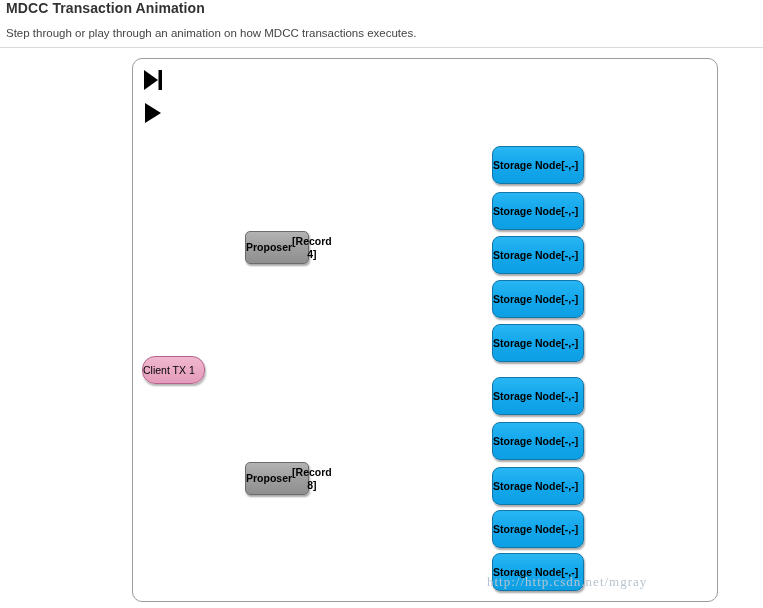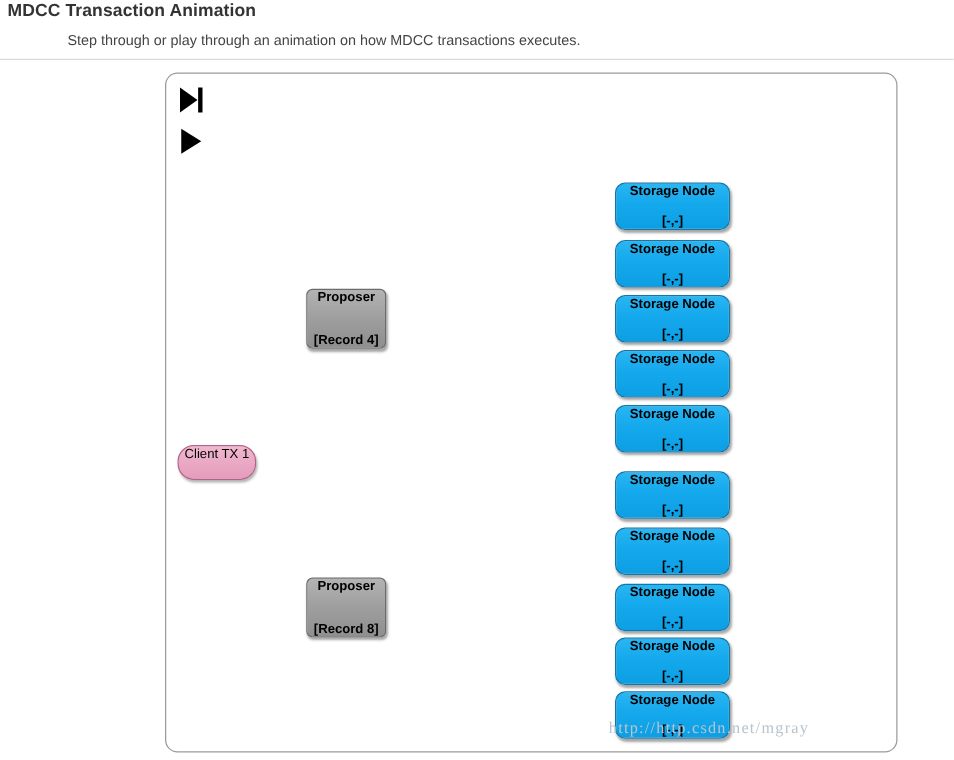--- a/index.html
+++ b/index.html
@@ -22,21 +22,20 @@
     font-weight: bold;
     color: #333333;
     letter-spacing: 0.1px;
   }
   #page-subtitle {
     position: absolute;
     left: 6px;
     top: 27px;
     font-size: 11.5px;
     color: #444444;
-    margin-left: 48px;
   }
   #divider {
     position: absolute;
     left: 0;
     top: 47px;
     width: 763px;
     height: 1px;
     background: #d9d9d9;
   }
   #canvas {
@@ -68,36 +67,36 @@
     top: 101px;
   }
   .node {
     position: absolute;
     box-sizing: border-box;
     text-align: center;
     font-size: 10.5px;
     line-height: 12.5px;
     color: #000000;
     display: flex;
-    flex-direction: column;
+    flex-direction: row;
     align-items: center;
-    justify-content: space-between;
+    justify-content: flex-start;
   }
   .storage-node {
     width: 92px;
     height: 38px;
     background: linear-gradient(to bottom, #29b6f3 0%, #14a8ec 45%, #0d9fe4 100%);
     border: 1px solid #1176a8;
     border-radius: 8px;
     box-shadow: 1px 2px 2px rgba(0,0,0,0.35);
     font-weight: bold;
   }
   .proposer-node {
     width: 64px;
-    height: 48px;
+    height: 33px;
     background: linear-gradient(to bottom, #b3b3b3 0%, #9e9e9e 50%, #8f8f8f 100%);
     border: 1px solid #6b6b6b;
     border-radius: 5px;
     box-shadow: 1px 2px 2px rgba(0,0,0,0.35);
     font-weight: bold;
   }
   .client-node {
     width: 63px;
     height: 28px;
     background: linear-gradient(to bottom, #f0b8cf 0%, #e8a6c2 60%, #e49dbb 100%);

